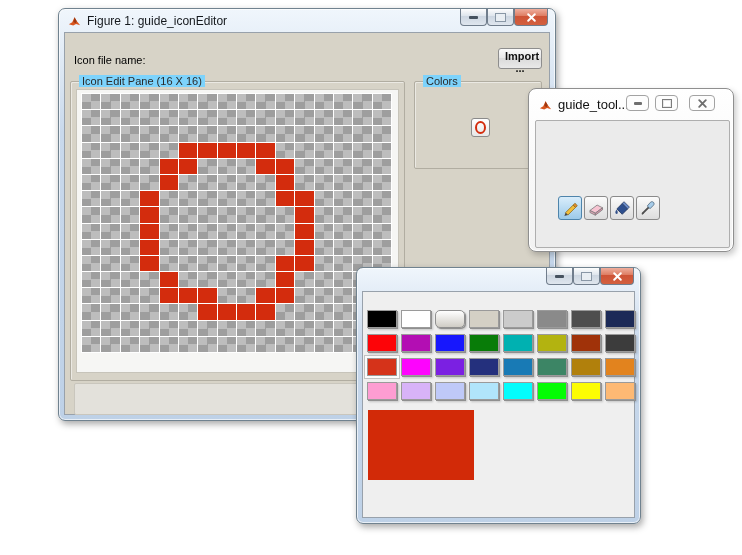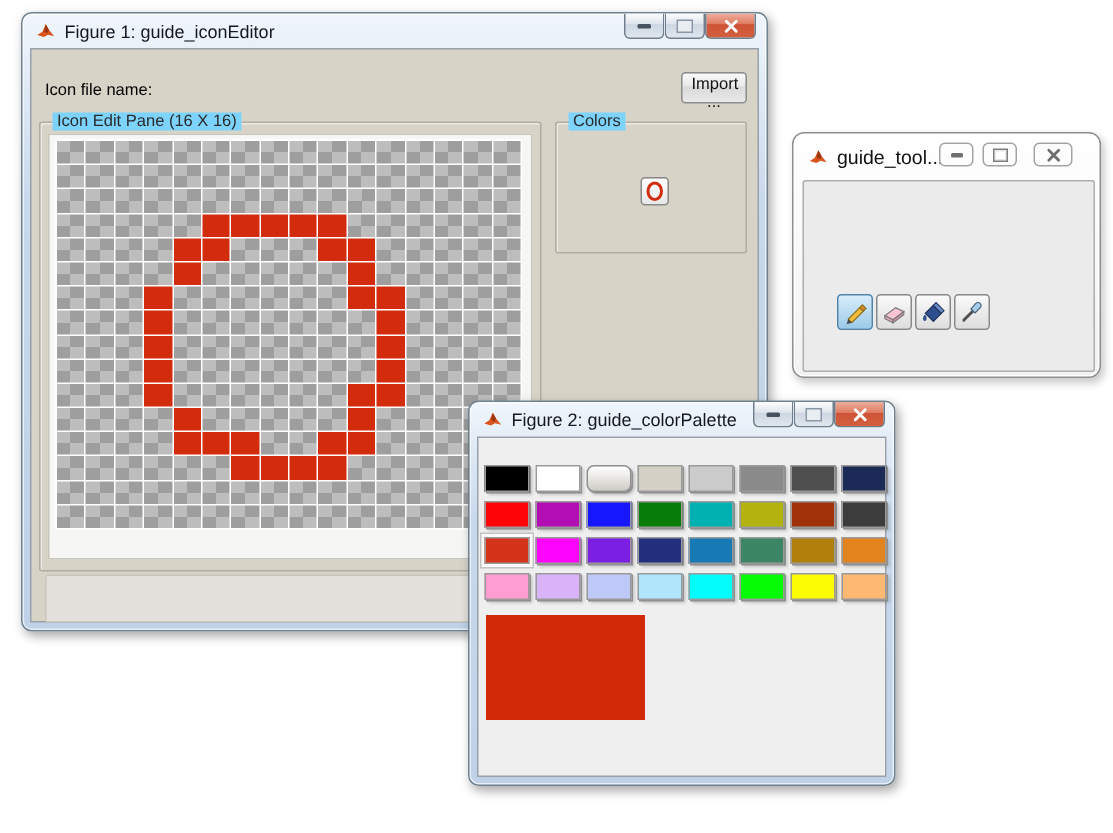--- a/index.html
+++ b/index.html
@@ -4,21 +4,21 @@
 <style>
   html,body{margin:0;padding:0;background:#fff;}
   .stage{position:relative;width:742px;height:555px;background:#ffffff;overflow:hidden;
          font-family:"Liberation Sans", sans-serif;-webkit-font-smoothing:antialiased;}
   .win{position:absolute;box-sizing:border-box;}
   button{font-family:"Liberation Sans", sans-serif;}
 
   
   .aero{border:1px solid #70828f;border-radius:7px;
         background:linear-gradient(#f0f6fc,#c9d9ec 30%,#bed1e7);
-        box-shadow:inset 0 0 0 1px rgba(255,255,255,.65), 2px 3px 7px rgba(0,0,0,.35);}
+        box-shadow:inset 0 0 0 1px rgba(255,255,255,.65), 2px 3px 7px rgba(0,0,0,.35);margin-left:44px;}
   .titlebar{height:23px;display:flex;align-items:center;gap:6px;padding-left:9px;}
   .titlebar .title{font-size:12px;color:#15191d;white-space:nowrap;}
   .mat-ico{width:13px;height:13px;display:inline-block;flex:0 0 auto;}
   .winbtns{position:absolute;top:0;display:flex;}
   .wb{margin:0;padding:0;height:17px;border:1px solid #707d8c;border-top:none;
       border-radius:0 0 4px 4px;display:flex;align-items:center;justify-content:center;
       background:linear-gradient(#fdfdfd,#dde4ec 45%,#cdd6e1 46%,#dfe6ee);cursor:pointer;}
   .wb.min,.wb.max{width:27px;}
   .wb.close{width:34px;background:linear-gradient(#efae9d,#dd7b60 45%,#ce5336 46%,#d3603f);}
   .glyph-min{width:9px;height:3px;background:#46525f;border-radius:1px;}
@@ -28,21 +28,21 @@
 
   
   .fig1{left:14px;top:8px;width:498px;height:413px;z-index:1;}
   .c1{background:#d7d3c7;}
   .flabel{position:absolute;left:9px;top:21px;font-size:11px;color:#000;}
   .ffield{position:absolute;left:73px;top:16px;width:336px;height:15px;padding:1px 4px;
           border:1px solid #7e8791;background:#fff;font-size:11px;color:#111;}
   .btn{border:1px solid #8d8d8d;border-radius:3px;
        background:linear-gradient(#fafafa,#e8e8e8 45%,#d9d9d9 46%,#e9e9e9);
        font-size:11px;color:#111;cursor:pointer;}
-  .import{position:absolute;left:433px;top:15px;width:44px;height:21px;}
+  .import{position:absolute;left:433px;top:15px;width:44px;height:21px;font-weight:bold;}
   .group{position:absolute;border:1px solid #b1ada1;border-radius:2px;
          box-shadow:inset 1px 1px 0 rgba(255,255,255,.5);}
   .glabel{position:absolute;left:8px;top:-7px;background:#7dd3fc;padding:0 3px;
           font-size:11px;color:#2a2a2a;white-space:nowrap;}
   .editpane{left:5px;top:48px;width:333px;height:298px;}
   .canvas-panel{position:absolute;left:5px;top:7px;right:5px;bottom:7px;
                 background:#f6f6f4;border:1px solid #c7c4ba;}
   .icongrid{position:absolute;left:4px;top:3px;width:309px;height:258px;
             display:grid;grid-template-columns:repeat(16,1fr);grid-template-rows:repeat(16,1fr);
             gap:1px;background:#ffffff;border:1px solid #fff;}
@@ -445,29 +445,20 @@
         <svg width="18" height="18" viewBox="0 0 16 16">
           <path d="M3.2 12.8 L8.6 7.4" stroke="#4f4f4f" stroke-width="1.7" stroke-linecap="round"></path>
           <path d="M7.4 6.2 L9.8 8.6 L12.8 5.6 C13.6 4.8 13.6 3.6 12.8 2.9 C12.1 2.2 10.9 2.2 10.1 3 Z" fill="#a7cce9" stroke="#47637b" stroke-width="0.7"></path>
           <path d="M2.4 13.9 L4.2 13 L3.2 12 Z" fill="#4f4f4f"></path>
         </svg>
       </button>
     </div>
   </section>
 
   <section class="win aero fig2">
-    <header class="titlebar">
-      <span class="mat-ico">
-        <svg width="13" height="13" viewBox="0 0 12 12">
-            <path d="M0.8 8.6 L3.9 6.6 L6 2 L8 5.6 L11.2 9.4 L7.4 8.4 L4.8 9.8 Z" fill="#d8551e"></path>
-            <path d="M6 2 L5 6.4 L7.1 7.6 L8 5.6 Z" fill="#9c3710"></path>
-          </svg>
-      </span>
-      <span class="title">Figure 2: guide_colorPalette</span>
-    </header>
     <div class="winbtns" style="right:6px;">
       <button class="wb min">
           <span class="glyph-min"></span>
         </button>
       <button class="wb max">
           <span class="glyph-max"></span>
         </button>
       <button class="wb close">
         <svg width="11" height="11" viewBox="0 0 10 10">
             <path d="M2 2 L8 8 M8 2 L2 8" stroke="#ffffff" stroke-width="1.8" stroke-linecap="round"></path>

